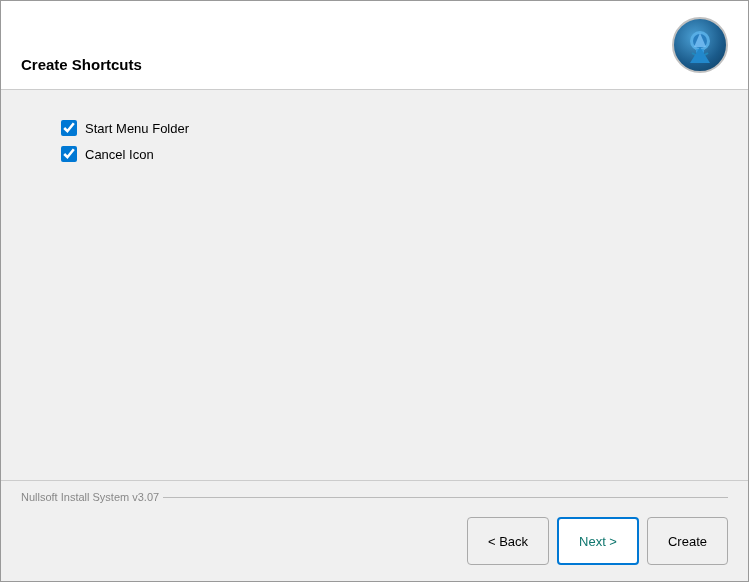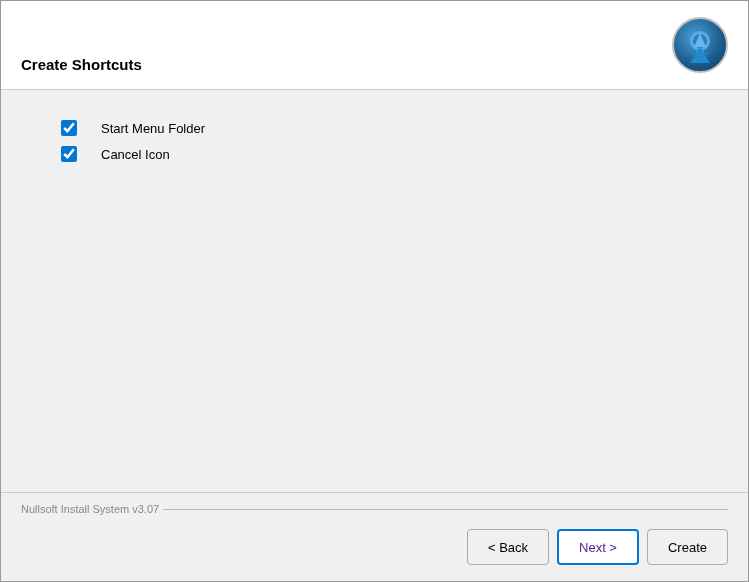--- a/index.html
+++ b/index.html
@@ -114,21 +114,21 @@
     .content-section {
       flex: 1;
       background: #f0f0f0;
       padding: 30px 60px;
     }
 
     .checkbox-row {
       display: flex;
       align-items: center;
       margin-bottom: 10px;
-      gap: 24px;
+      gap: 8px;
     }
 
     .checkbox-input {
       width: 16px;
       height: 16px;
       accent-color: #0078d4;
       cursor: pointer;
     }
 
     .checkbox-label {
@@ -158,39 +158,39 @@
       background: #bbb;
     }
 
     .button-row {
       display: flex;
       justify-content: flex-end;
       gap: 8px;
     }
 
     .btn {
-      height: 36px;
+      height: 48px;
       padding: 0 20px;
       font-size: 13px;
       cursor: pointer;
       border-radius: 4px;
       min-width: 80px;
       text-align: center;
     }
 
     .btn-default {
       background: #f0f0f0;
       border: 1px solid #aaa;
       color: #000;
     }
 
     .btn-primary {
       background: #ffffff;
       border: 2px solid #0078d4;
-      color: #4c1d95;
+      color: #0f766e;
       font-weight: 500;
     }
   </style>
 </head>
 <body>
 
 <div class="window">
 
 
   <div class="header-section">

